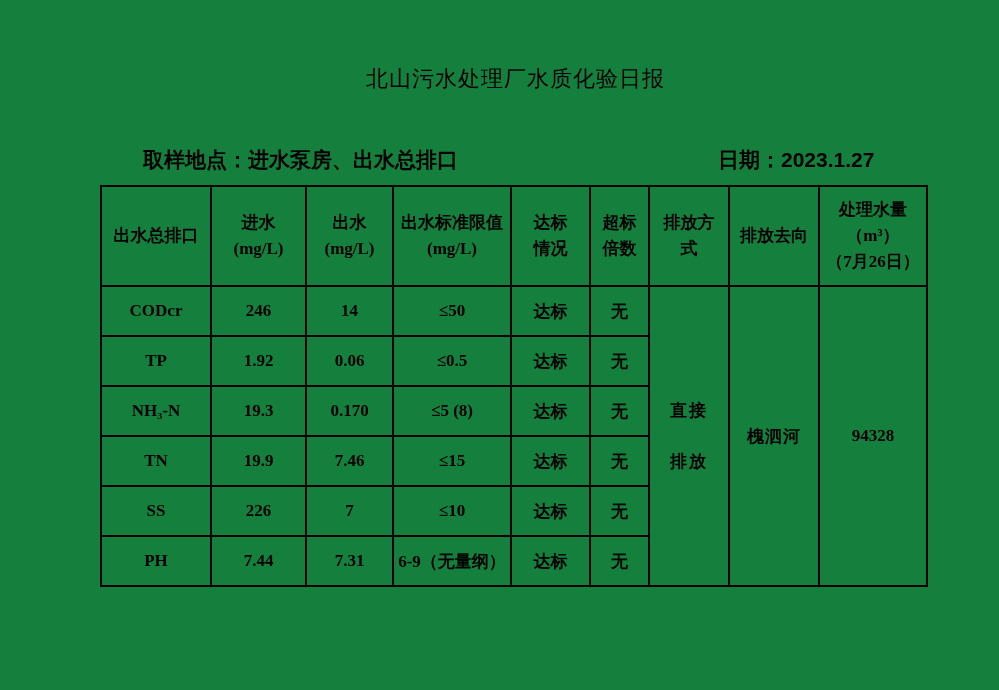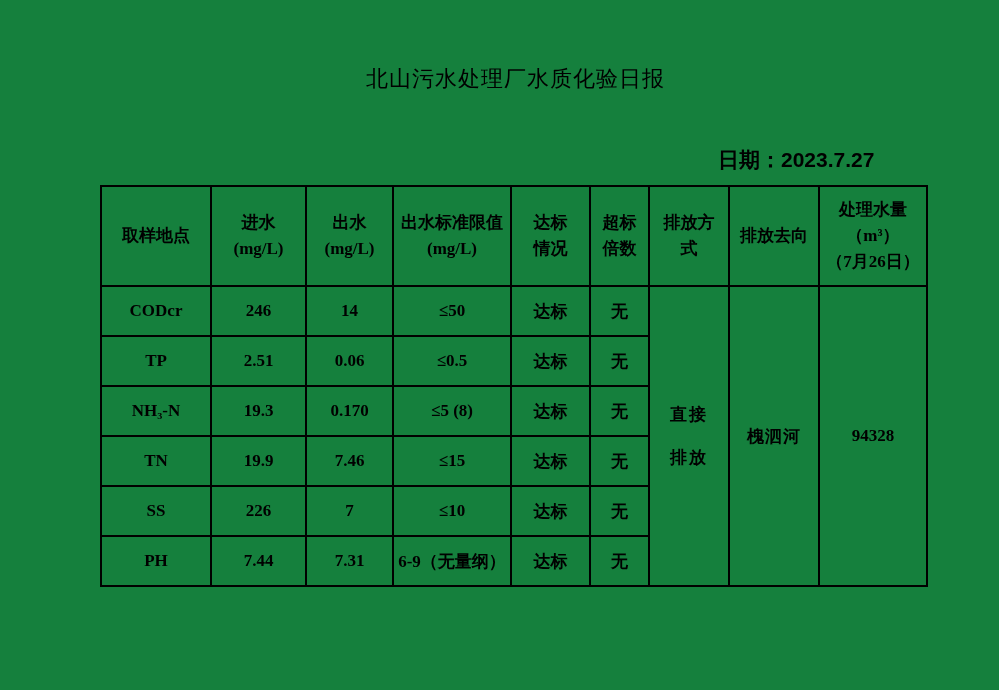--- a/index.html
+++ b/index.html
@@ -63,21 +63,21 @@
     color: #000000;
     font-family: "Liberation Serif", "DejaVu Serif", serif;
     white-space: pre-line;
     overflow: hidden;
   }
   table.report thead tr { height: 100px; }
   table.report tbody tr { height: 50px; padding-left: 20px; }
   table.report th { line-height: 26px; }
   td.cell-limit { font-size: 16px; }
   td.cell-method {
-    line-height: 43px;
+    line-height: 51px;
     letter-spacing: 2px;
     margin-top: 16px;
   }
   td.cell-destination { letter-spacing: 1px; margin-left: 32px; }
   td.cell-volume {
     font-size: 30px;
     font-weight: 400;
     font-family: "Liberation Serif", "DejaVu Serif", serif;
   }
   .note {
@@ -90,37 +90,38 @@
     font-family: "Liberation Serif", "DejaVu Serif", serif;
   }
 </style>
 </head>
 <body>
 
 <div class="page">
 
   <h1 class="title">北山污水处理厂水质化验日报</h1>
 
-  <div class="meta-date">日期：2023.7.27</div>
+  <div class="meta-sampling">取样地点：进水泵房、出水总排口</div>
+  <div class="meta-date">日期：2023.1.27</div>
 
   <table class="report">
     <colgroup>
       <col style="width:110px">
       <col style="width:95px">
       <col style="width:87px">
       <col style="width:118px">
       <col style="width:79px">
       <col style="width:59px">
       <col style="width:80px">
       <col style="width:90px">
       <col style="width:108px">
     </colgroup>
     <thead>
       <tr>
-        <th>取样地点</th>
+        <th>出水总排口</th>
         <th>进水
 (mg/L)</th>
         <th>出水
 (mg/L)</th>
         <th>出水标准限值
 (mg/L)</th>
         <th>达标
 情况</th>
         <th>超标
 倍数</th>
@@ -140,21 +141,21 @@
         <td class="cell-limit">≤50</td>
         <td>达标</td>
         <td>无</td>
         <td class="cell-method" rowspan="6">直接
 排放</td>
         <td class="cell-destination" rowspan="6">槐泗河</td>
         <td class="cell-volume" rowspan="6">94328</td>
       </tr>
       <tr>
         <td>TP</td>
-        <td>2.51</td>
+        <td>1.92</td>
         <td>0.06</td>
         <td class="cell-limit">≤0.5</td>
         <td>达标</td>
         <td>无</td>
       </tr>
       <tr>
         <td>NH₃-N</td>
         <td>19.3</td>
         <td>0.170</td>
         <td class="cell-limit">≤5 (8)</td>

